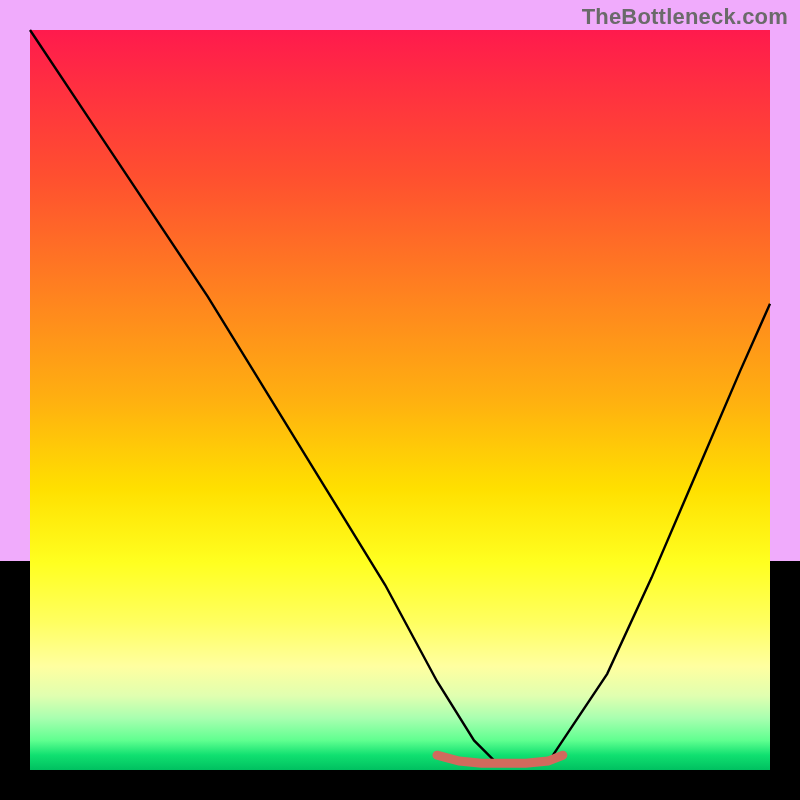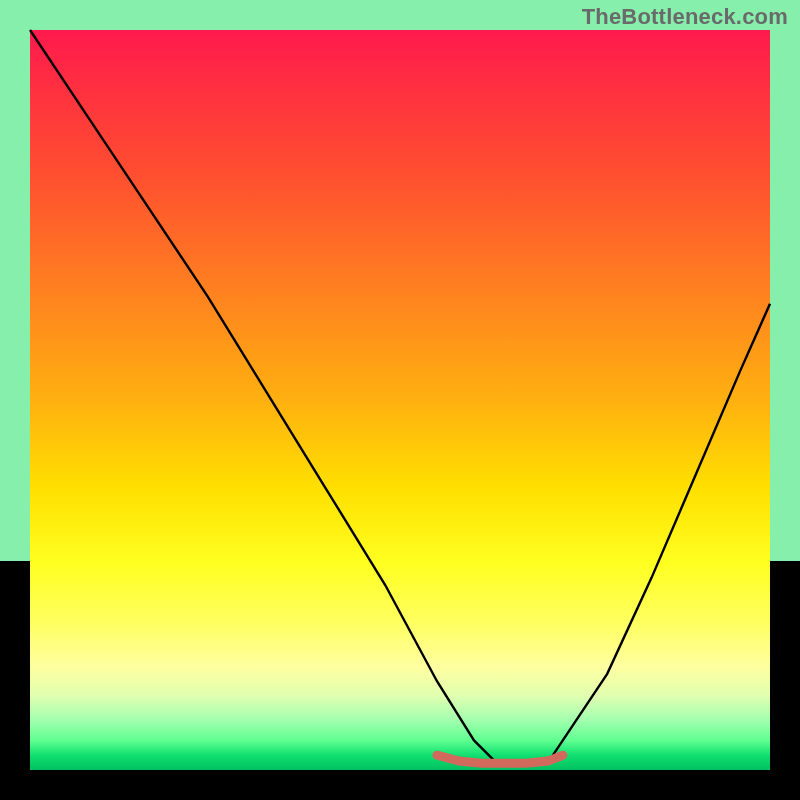--- a/index.html
+++ b/index.html
@@ -9,21 +9,21 @@
     height: 800px;
     background: #000;
     overflow: hidden;
   }
   .frame {
     position: absolute;
     left: 0;
     top: 0;
     width: 800px;
     height: 561px;
-    background: #86efac;
+    background: #f0abfc;
   }
   .plot {
     position: absolute;
     left: 30px;
     top: 30px;
     width: 740px;
     height: 740px;
     background: linear-gradient(to bottom,
       #ff1a4d 0%,
       #ff3040 8%,

